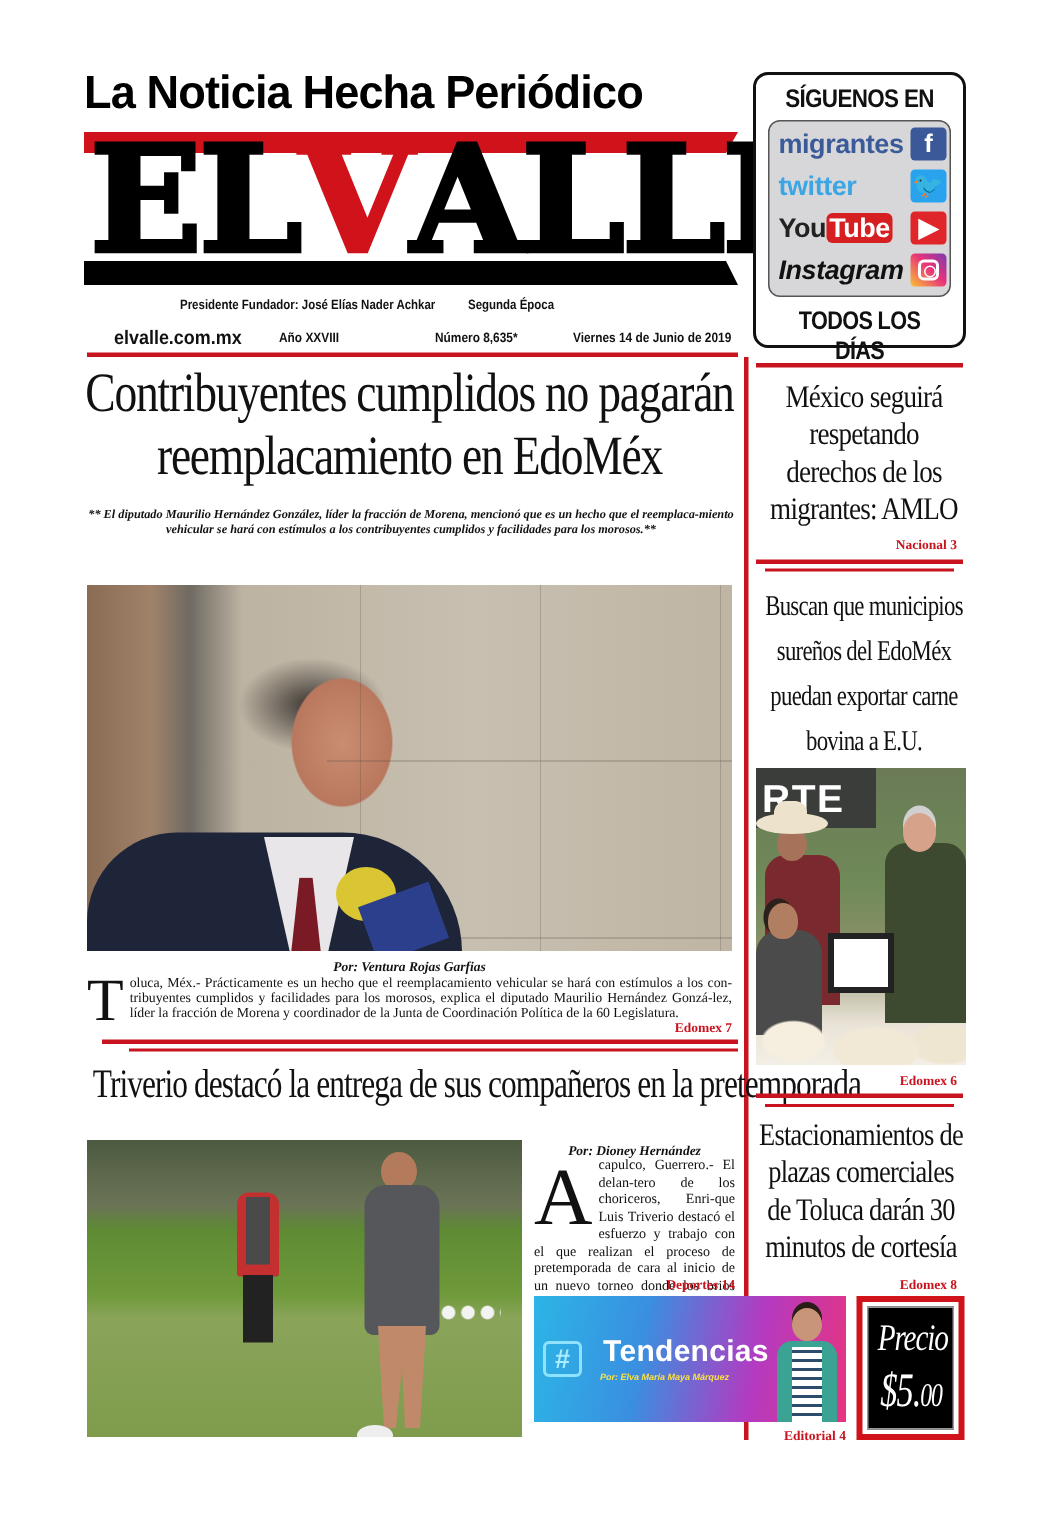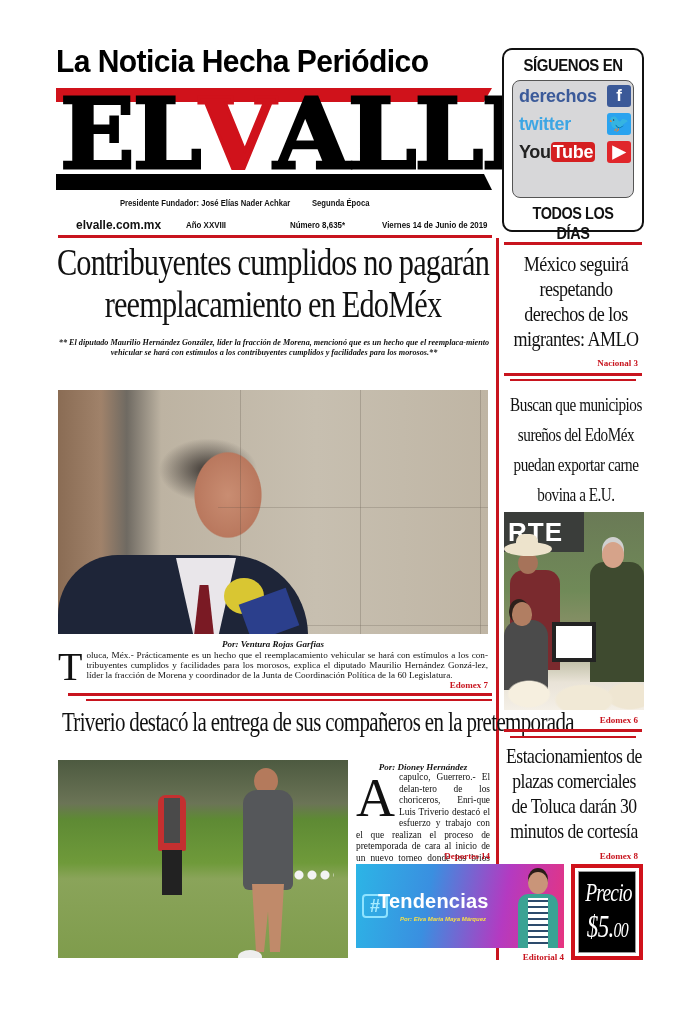--- a/index.html
+++ b/index.html
@@ -130,21 +130,21 @@
   .photo-soccer .ball { position: absolute; left: 180px; top: 190px; width: 24px; height: 14px; background: #eee; border-radius: 50%; }
   .photo-soccer .balls { position: absolute; left: 236px; top: 110px; width: 40px; height: 10px; background: radial-gradient(circle at 5px 5px,#f3f3f3 4px,transparent 5px) 0 0/13px 10px repeat-x; }
 
   .story2-text { left: 356px; top: 762px; width: 134px; }
   .story2-text .dropcap { font-size: 54px; line-height: 44px; margin-top: 4px; }
 
   
   .banner { left: 356px; top: 864px; width: 208px; height: 84px;
     background: linear-gradient(100deg, #2cb5e6 0%, #3a8fe0 35%, #b43ac1 70%, #e7347f 100%); overflow: hidden; }
   .banner .hash { position: absolute; left: 6px; top: 30px; width: 26px; height: 24px; border: 2px solid #8fe3ff; border-radius: 4px; color: #a8ecff; font-family: "Liberation Sans", sans-serif; font-weight: 700; font-size: 18px; line-height: 20px; text-align: center; }
-  .banner .title { position: absolute; left: 22px; top: 26px; color: #fff; font-family: "Liberation Sans", sans-serif; font-weight: 700; font-size: 20px; letter-spacing: 0.2px; }
+  .banner .title { position: absolute; left: 46px; top: 26px; color: #fff; font-family: "Liberation Sans", sans-serif; font-weight: 700; font-size: 20px; letter-spacing: 0.2px; }
   .banner .by { position: absolute; left: 44px; top: 52px; color: #f7e04a; font-family: "Liberation Sans", sans-serif; font-weight: 700; font-style: italic; font-size: 6px; }
   .banner .person { position: absolute; left: 160px; top: 6px; width: 44px; height: 78px; }
   .banner .person .face { position: absolute; left: 12px; top: 2px; width: 20px; height: 22px; background: #c99579; border-radius: 50%; box-shadow: 0 -4px 0 #2a1d18; }
   .banner .person .body { position: absolute; left: 2px; top: 24px; width: 40px; height: 54px; background: #3aa394; border-radius: 10px 10px 0 0; }
   .banner .person .shirt { position: absolute; left: 12px; top: 28px; width: 20px; height: 50px; background: repeating-linear-gradient(0deg, #fff 0 4px, #2d4b6c 4px 6px); }
 
   
   .price { left: 571px; top: 864px; width: 72px; height: 96px; border: 4px solid #d0121b; background: #fff; padding: 3px; }
   .price .inner { width: 100%; height: 100%; background: #000; border: 1px solid #999; color: #fff; text-align: center;
     font-family: "Liberation Serif", serif; font-style: italic; }
@@ -200,30 +200,36 @@
   <span class="num">Número  8,635*</span>
   <span class="fecha">Viernes 14 de Junio de 2019</span>
 </div>
 
 <div class="redline" style="left:58px;top:235px;width:434px;height:3px;"></div>
 
 <div class="abs social">
   <div class="head">SÍGUENOS EN</div>
   <div class="inner">
     <div class="row fb" style="top:3px">
-      <span class="name">derechos</span>
+      <span class="name">migrantes</span>
       <span class="ico">f</span>
     </div>
     <div class="row tw" style="top:31px">
       <span class="name">twitter</span>
       <span class="ico">🐦</span>
     </div>
     <div class="row yt" style="top:59px">
       <span class="name"><span>You</span><span class="tube">Tube</span></span>
       <span class="ico">▶</span>
+    </div>
+    <div class="row ig" style="top:87px">
+      <span class="name">Instagram</span>
+      <span class="ico">
+          <span></span>
+        </span>
     </div>
   </div>
   <div class="foot">TODOS LOS DÍAS</div>
 </div>
 
 <div class="redline" style="left:496px;top:238px;width:3px;height:722px;"></div>
 
 <div class="abs headline">
   <div>Contribuyentes cumplidos no pagarán</div>
   <div>reemplacamiento en EdoMéx</div>

